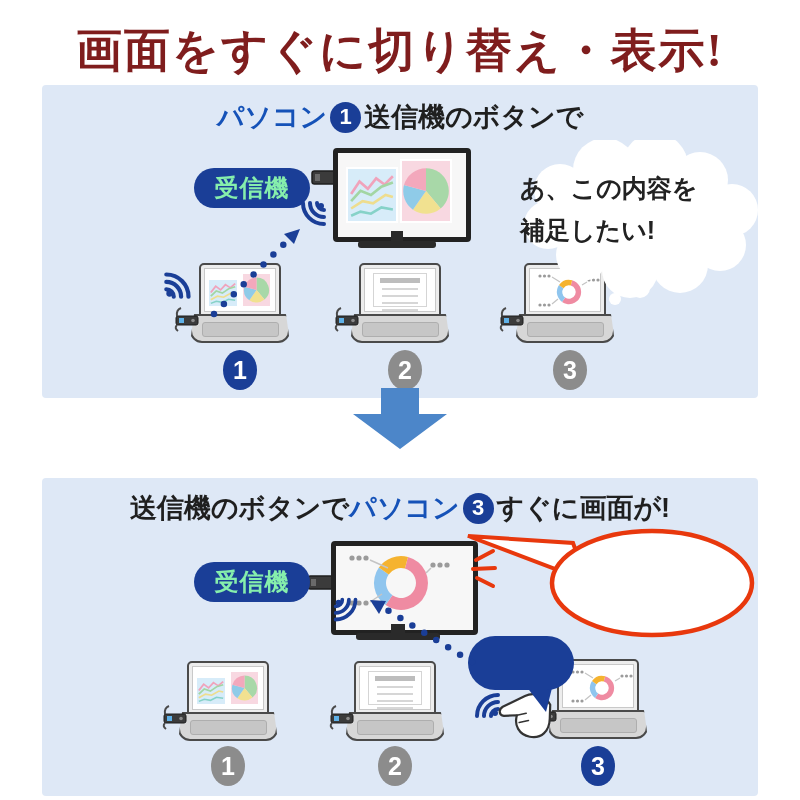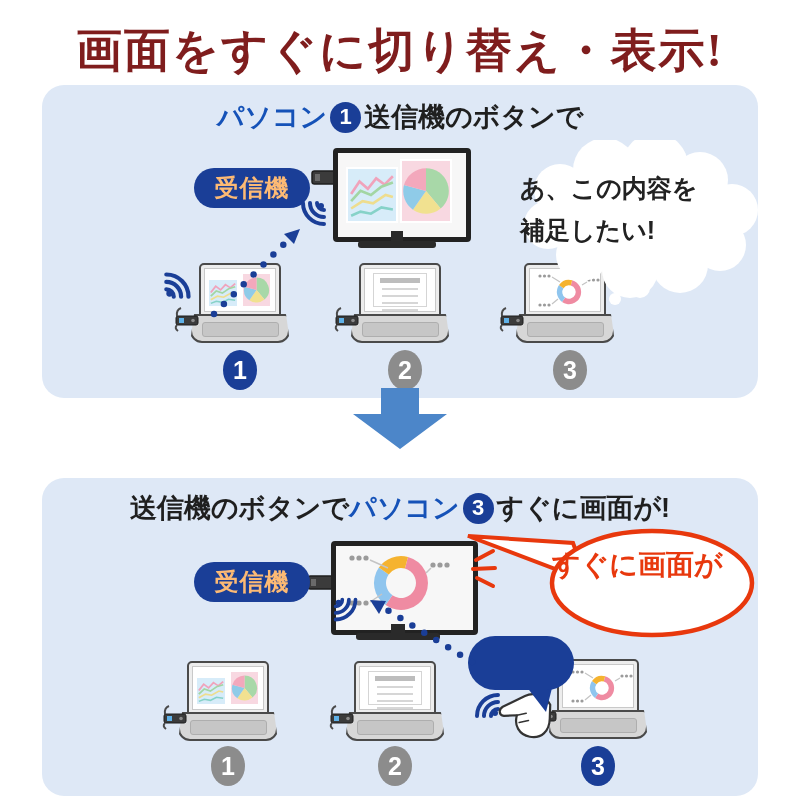--- a/index.html
+++ b/index.html
@@ -1,31 +1,31 @@
 <!DOCTYPE html>
 <html><head>
 <meta charset="utf-8">
 <style>
   html,body{margin:0;padding:0;background:#fff;}
   .stage{position:relative;width:800px;height:800px;background:#fff;overflow:hidden;
          font-family:"Liberation Sans","DejaVu Sans",sans-serif;}
   .title{position:absolute;top:20px;left:0;width:100%;text-align:center;
          font-family:"Liberation Serif","DejaVu Serif",serif;font-weight:700;
          font-size:46px;letter-spacing:2px;color:#7f1d1d;}
-  .panel{position:absolute;left:42px;width:716px;background:#dee8f6;border-radius:22px;z-index:1;}
+  .panel{position:absolute;left:42px;width:716px;background:#dee8f6;border-radius:4px;z-index:1;}
   .panel1{top:85px;height:313px;}
   .panel2{top:478px;height:318px;}
   .headline{position:absolute;left:0;width:100%;display:flex;justify-content:center;
             align-items:center;font-size:27px;font-weight:800;color:#1f1f1f;z-index:2;}
   .hl-blue{color:#1552b8;}
   .numchip{width:31px;height:31px;border-radius:50%;background:#1a3e97;color:#fff;
            font-size:22px;font-weight:800;display:inline-flex;align-items:center;
            justify-content:center;margin:0 3px;}
   .pill{position:absolute;width:116px;height:40px;border-radius:21px;background:#1a3e97;
-        color:#fdba74;font-size:24px;font-weight:800;display:flex;align-items:center;
+        color:#86efac;font-size:24px;font-weight:800;display:flex;align-items:center;
         justify-content:center;letter-spacing:1px;z-index:6;}
   .monitor{position:absolute;border:5px solid #222;border-radius:4px;background:#f7f7f7;z-index:6;}
   .stand{position:absolute;background:#2a2a2a;z-index:6;}
   .stand-base{border-radius:3px;}
   .card{position:absolute;border:2px solid #fff;box-sizing:border-box;}
   .laptop{position:absolute;width:100px;height:80px;z-index:4;}
   .lid{position:absolute;left:9px;top:0;width:82px;height:53px;background:#ededed;
        border:2.5px solid #4a4a4a;border-radius:5px 5px 2px 2px;box-sizing:border-box;}
   .scr{position:absolute;left:3px;top:3px;right:3px;bottom:2px;background:#fff;
        border:1px solid #c9c9c9;overflow:hidden;}
@@ -280,21 +280,20 @@
     <svg class="wifi" style="left:288px;top:116px;transform:rotate(90deg);" width="34" height="34" viewBox="0 0 36 36">
       <circle cx="9" cy="27" r="3" fill="#1a3e97"></circle>
       <path d="M13,30 A7,7 0 0 0 6,23 M20,30 A14,14 0 0 0 6,16 M27,30 A21,21 0 0 0 6,9" fill="none" stroke="#1a3e97" stroke-width="4" stroke-linecap="round"></path>
     </svg>
 
     <svg class="bubble-wrap" style="left:413px;top:43px;" width="305" height="120" viewBox="0 0 305 120">
       <path d="M13,15 L118,22 L132,60 Z" fill="#fff" stroke="#e8380d" stroke-width="4"></path>
       <ellipse cx="197" cy="62" rx="100" ry="52" fill="#fff" stroke="#e8380d" stroke-width="4.5"></ellipse>
     </svg>
     <div class="bubble-text callout-text" style="left:510px;top:69px;width:200px;">
-      <div>すぐに画面が</div>
     </div>
 
     <div class="laptop" style="left:136px;top:183px;">
       <div class="lid">
         <div class="scr">
           <div class="card" style="left:3px;top:10px;width:30px;height:28px;background:#d7ecf9;border-width:1px;">
             <svg width="28" height="26" viewBox="0 0 46 50" preserveAspectRatio="none">
               <polyline points="3,24 11,12 19,19 27,9 35,15 43,7" fill="none" stroke="#f0a3bb" stroke-width="3"></polyline>
               <polyline points="3,31 12,21 22,25 32,17 43,13" fill="none" stroke="#a3d6a3" stroke-width="3"></polyline>
               <polyline points="3,38 14,31 24,33 36,25 43,27" fill="none" stroke="#eedd8e" stroke-width="3"></polyline>

